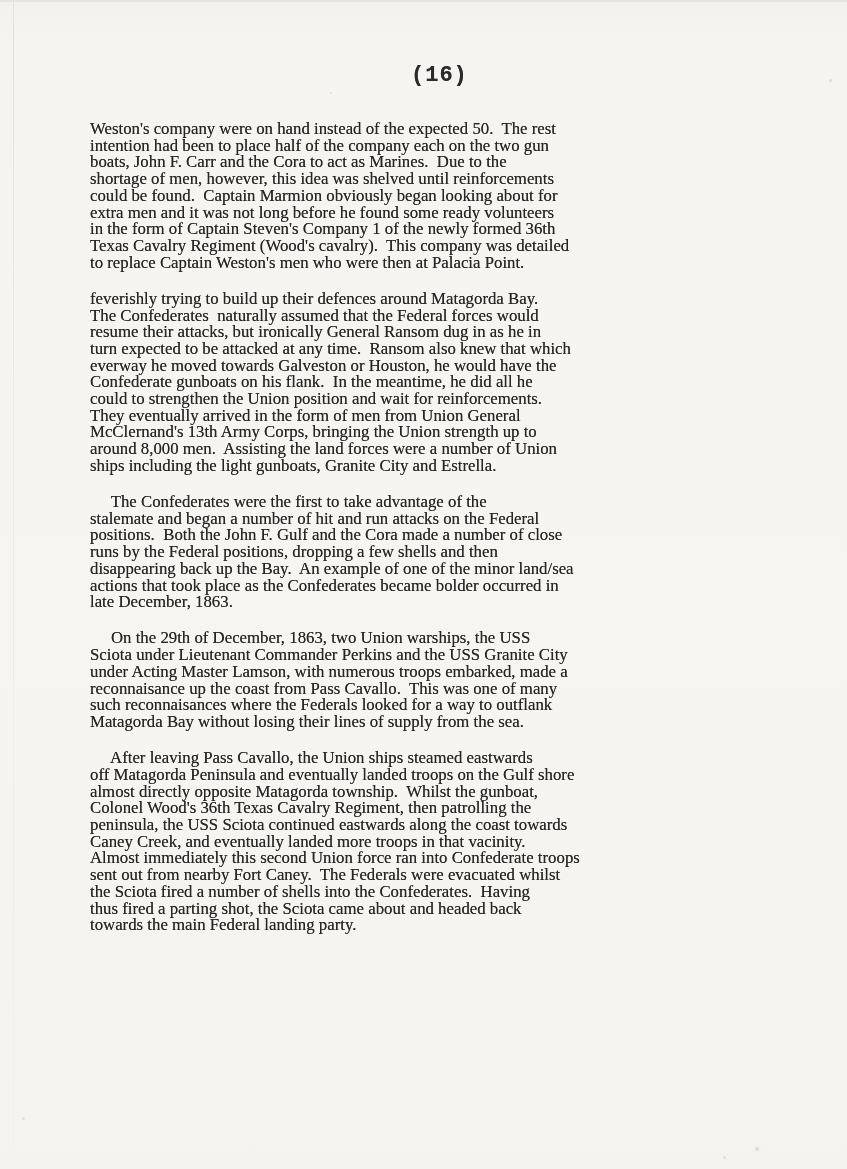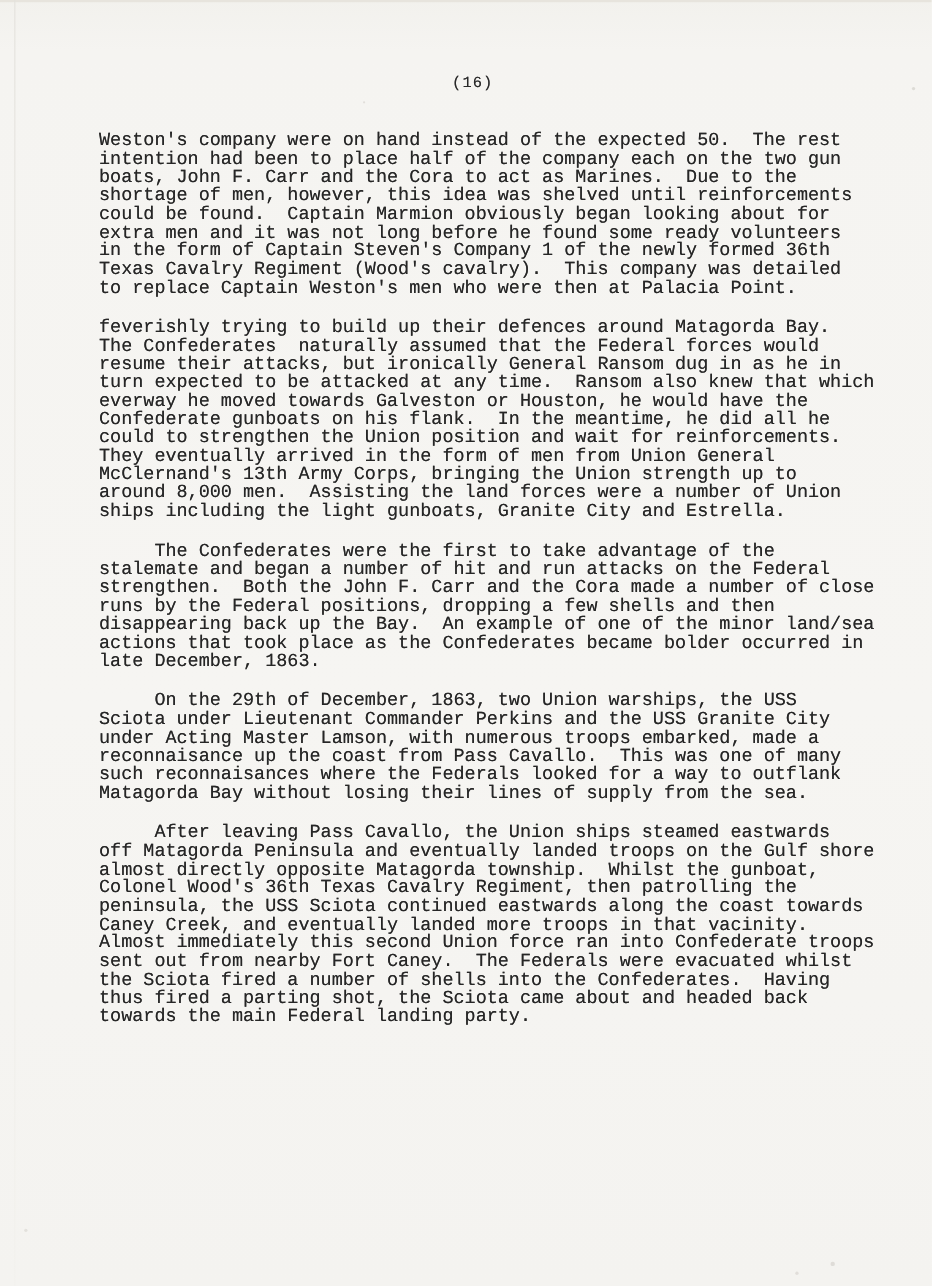--- a/index.html
+++ b/index.html
@@ -31,35 +31,37 @@
     top: 0;
     left: 13px;
     width: 1px;
     height: 1169px;
     background: linear-gradient(180deg, #e3e1dc 0%, #eceae5 40%, #f2f1ed 100%);
   }
   .page-number {
     position: absolute;
     top: 67px;
     left: 411px;
-    font-size: 14px;
+    font-size: 22px;
     line-height: 18px;
     color: #2a2a2a;
     letter-spacing: 1px;
     text-shadow: 0 0 0.5px rgba(40,40,40,0.65);
+    font-weight: bold;
   }
   .document-body {
     position: absolute;
     top: 121px;
     left: 90px;
     width: 740px;
     color: #262626;
   }
   .paragraph {
     margin: 0 0 19.5px 0;
+    font-family: Liberation Serif, serif;
   }
   .paragraph:last-child { margin-bottom: 0; }
   .line {
     white-space: pre;
     font-size: 16.8px;
     line-height: 16.7px;
     letter-spacing: 0px;
     text-shadow: 0 0 0.55px rgba(35,35,35,0.7);
   }
   .speck {
@@ -103,21 +105,21 @@
         <div class="line">Confederate gunboats on his flank.  In the meantime, he did all he</div>
         <div class="line">could to strengthen the Union position and wait for reinforcements.</div>
         <div class="line">They eventually arrived in the form of men from Union General</div>
         <div class="line">McClernand's 13th Army Corps, bringing the Union strength up to</div>
         <div class="line">around 8,000 men.  Assisting the land forces were a number of Union</div>
         <div class="line">ships including the light gunboats, Granite City and Estrella.</div>
       </div>
       <div class="paragraph">
         <div class="line">     The Confederates were the first to take advantage of the</div>
         <div class="line">stalemate and began a number of hit and run attacks on the Federal</div>
-        <div class="line">strengthen.  Both the John F. Carr and the Cora made a number of close</div>
+        <div class="line">positions.  Both the John F. Gulf and the Cora made a number of close</div>
         <div class="line">runs by the Federal positions, dropping a few shells and then</div>
         <div class="line">disappearing back up the Bay.  An example of one of the minor land/sea</div>
         <div class="line">actions that took place as the Confederates became bolder occurred in</div>
         <div class="line">late December, 1863.</div>
       </div>
       <div class="paragraph">
         <div class="line">     On the 29th of December, 1863, two Union warships, the USS</div>
         <div class="line">Sciota under Lieutenant Commander Perkins and the USS Granite City</div>
         <div class="line">under Acting Master Lamson, with numerous troops embarked, made a</div>
         <div class="line">reconnaisance up the coast from Pass Cavallo.  This was one of many</div>

